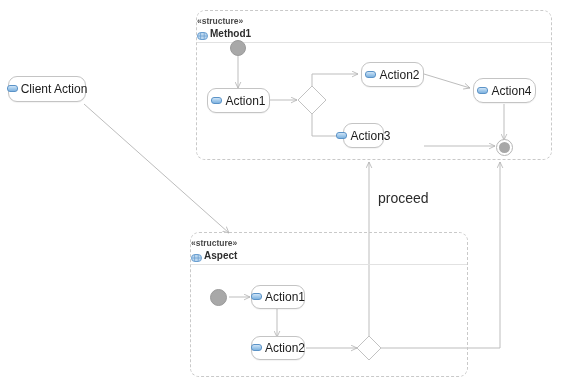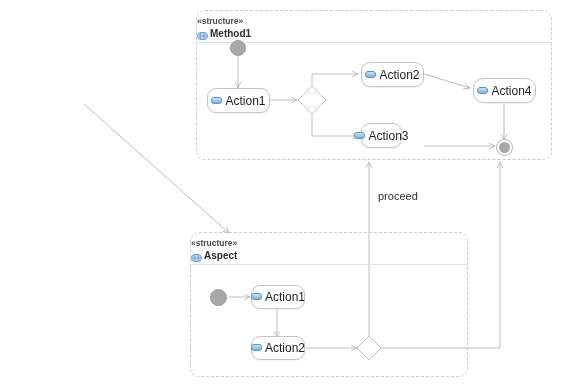--- a/index.html
+++ b/index.html
@@ -133,21 +133,21 @@
   }
 
   
   .decision {
     position: absolute;
   }
 
   
   .edge-label {
     position: absolute;
-    font-size: 11px;
+    font-size: 14px;
     color: #2b2b2b;
     white-space: nowrap;
   }
 </style>
 </head>
 <body>
 
 <div id="canvas">
 
   <svg id="edge-layer" viewBox="0 0 572 390" width="572" height="390">
@@ -183,20 +183,25 @@
       <line x1="277" y1="309" x2="277" y2="337" marker-end="url(#arrow)"></line>
 
       <line x1="306" y1="348" x2="357" y2="348" marker-end="url(#arrow)"></line>
 
       <line x1="369" y1="336" x2="369" y2="162" marker-end="url(#arrow)"></line>
 
       <polyline points="381,348 500,348 500,162" marker-end="url(#arrow)"></polyline>
     </g>
   </svg>
 
+  <div class="action" style="left:8px; top:76px; width:78px; height:26px;">
+    <span class="action-label">
+      <span class="action-icon"></span><span>Client Action</span>
+    </span>
+  </div>
 
   <div class="container" style="left:196px; top:10px; width:356px; height:150px;">
     <div class="container-header" style="height:32px;">
       <span class="stereotype">«structure»</span>
       <span class="container-name-row">
         <span class="struct-icon">
           <svg viewBox="0 0 11 8" width="11" height="8">
             <rect x="0.5" y="0.5" width="10" height="7" rx="3.4" ry="3.4" fill="#bcd7ef" stroke="#6b9fd0" stroke-width="1"></rect>
             <line x1="3.6" y1="0.8" x2="3.6" y2="7.2" stroke="#6b9fd0" stroke-width="0.8"></line>
             <line x1="7.2" y1="0.8" x2="7.2" y2="7.2" stroke="#6b9fd0" stroke-width="0.8"></line>
@@ -220,21 +225,21 @@
       <polygon points="16,2 30,16 16,30 2,16" fill="#ffffff" stroke="#c2c2c2" stroke-width="1"></polygon>
     </svg>
   </div>
 
   <div class="action" style="left:361px; top:62px; width:63px; height:25px;">
     <span class="action-label">
       <span class="action-icon"></span><span>Action2</span>
     </span>
   </div>
 
-  <div class="action" style="left:361px; top:123px; width:41px; height:25px;">
+  <div class="action" style="left:343px; top:123px; width:41px; height:25px;">
     <span class="action-label">
       <span class="action-icon"></span><span>Action3</span>
     </span>
   </div>
 
   <div class="action" style="left:473px; top:78px; width:63px; height:25px;border-radius:10px;">
     <span class="action-label">
       <span class="action-icon"></span><span>Action4</span>
     </span>
   </div>

